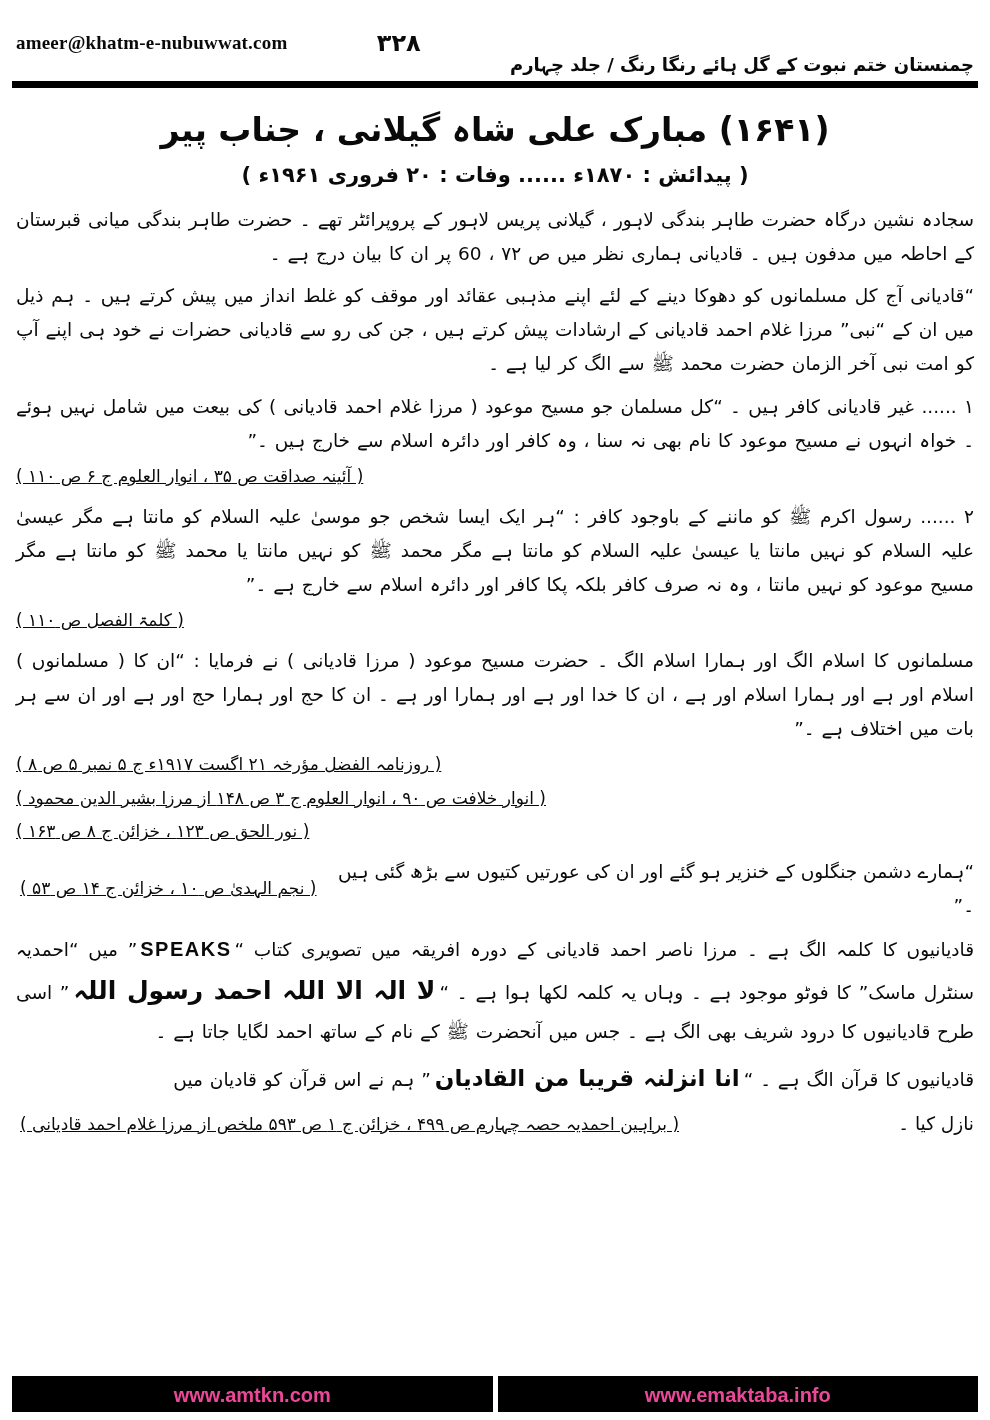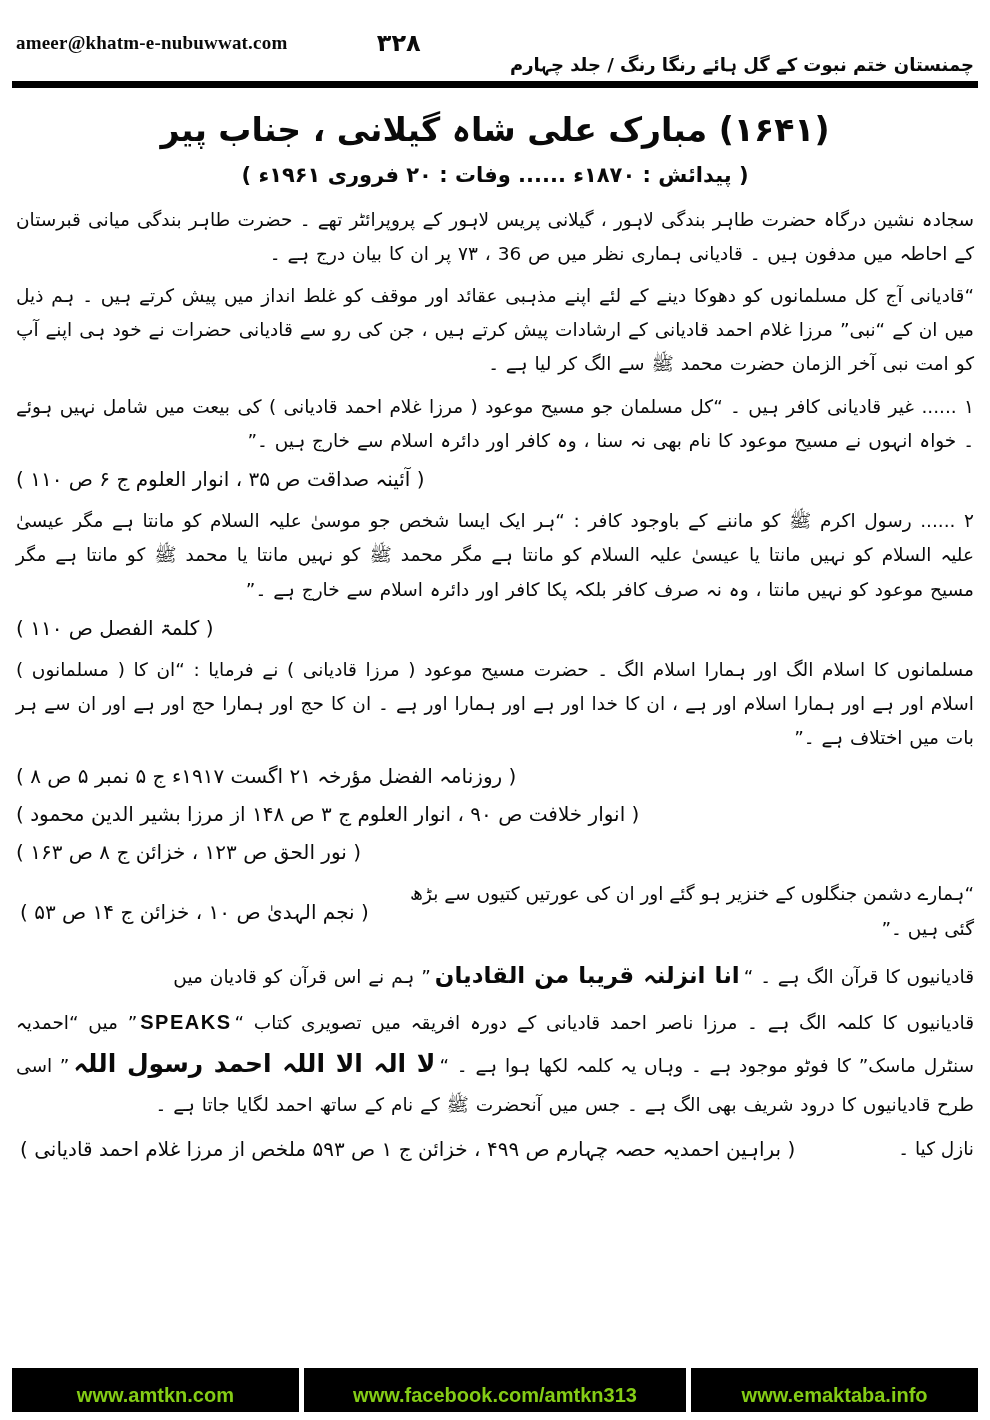--- a/index.html
+++ b/index.html
@@ -33,22 +33,23 @@
     margin:14px 0 10px 0; line-height:1.35;
   }
   .subtitle {
     text-align:center; font-size:21px; font-weight:bold; margin:0 0 16px 0;
   }
   .para {
     font-size:18.5px; line-height:1.85; text-align:justify;
     margin:0 0 8px 0; word-spacing:1px;
   }
   .ref {
-    font-size:20px; line-height:1.5; text-align:left;
+    font-size:17px; line-height:1.5; text-align:left;
     margin:-2px 0 10px 0;
+    text-decoration:underline;
   }
   .ref.inline { margin:4px; white-space:nowrap; }
   .flexline {
     display:flex; justify-content:space-between; align-items:center;
     font-size:18.5px; line-height:1.85; margin:0 0 8px 0; gap:12px;
   }
   .speaks {
     display:inline-block; direction:ltr; unicode-bidi:embed;
     font-family:"Liberation Sans", sans-serif;
     font-weight:900; font-size:20px; letter-spacing:1.5px; padding:0 3px;
@@ -56,44 +57,44 @@
   .kalima {
     font-weight:bold; font-size:25px; letter-spacing:2px; padding:0 4px;
   }
   .kalima.quran { font-size:23px; }
 
   
   .bottombar {
     display:flex; gap:5px; margin:6px 0 8px 0; flex:0 0 auto;
   }
   .fbar {
-    background:#000; color:#84cc16; font-weight:bold;
+    background:#000; color:#ec4899; font-weight:bold;
     font-family:"Liberation Sans", sans-serif; font-size:20px;
-    text-align:center; padding:16px 0 5px 0; flex:3 1 0; white-space:nowrap;
+    text-align:center; padding:8px 0 5px 0; flex:3 1 0; white-space:nowrap;
   }
   .fbar.wide { flex:4 1 0; }
 </style>
 </head>
 <body>
 
 <div class="page">
 
   <header class="topbar">
     <div class="email" dir="ltr">ameer@khatm-e-nubuwwat.com</div>
     <div class="pagenum">۳۲۸</div>
     <div class="booktitle" dir="rtl">چمنستان ختم نبوت کے گل ہائے رنگا رنگ / جلد چہارم</div>
   </header>
   <div class="rule"></div>
 
   <main class="content" dir="rtl">
 
     <h1 class="title">(۱۶۴۱) مبارک علی شاہ گیلانی ، جناب پیر</h1>
     <div class="subtitle">( پیدائش : ۱۸۷۰ء ...... وفات : ۲۰ فروری ۱۹۶۱ء )</div>
 
-    <p class="para">سجادہ نشین درگاہ حضرت طاہر بندگی لاہور ، گیلانی پریس لاہور کے پروپرائٹر تھے ۔ حضرت طاہر بندگی میانی قبرستان کے احاطہ میں مدفون ہیں ۔ قادیانی ہماری نظر میں ص 36 ، ۷۳ پر ان کا بیان درج ہے ۔</p>
+    <p class="para">سجادہ نشین درگاہ حضرت طاہر بندگی لاہور ، گیلانی پریس لاہور کے پروپرائٹر تھے ۔ حضرت طاہر بندگی میانی قبرستان کے احاطہ میں مدفون ہیں ۔ قادیانی ہماری نظر میں ص ۷۲ ، 60 پر ان کا بیان درج ہے ۔</p>
 
     <p class="para">“قادیانی آج کل مسلمانوں کو دھوکا دینے کے لئے اپنے مذہبی عقائد اور موقف کو غلط انداز میں پیش کرتے ہیں ۔ ہم ذیل میں ان کے “نبی” مرزا غلام احمد قادیانی کے ارشادات پیش کرتے ہیں ، جن کی رو سے قادیانی حضرات نے خود ہی اپنے آپ کو امت نبی آخر الزمان حضرت محمد ﷺ سے الگ کر لیا ہے ۔</p>
 
     <p class="para">۱ ...... غیر قادیانی کافر ہیں ۔ “کل مسلمان جو مسیح موعود ( مرزا غلام احمد قادیانی ) کی بیعت میں شامل نہیں ہوئے ۔ خواہ انہوں نے مسیح موعود کا نام بھی نہ سنا ، وہ کافر اور دائرہ اسلام سے خارج ہیں ۔”</p>
     <div class="ref">( آئینہ صداقت ص ۳۵ ، انوار العلوم ج ۶ ص ۱۱۰ )</div>
 
     <p class="para">۲ ...... رسول اکرم ﷺ کو ماننے کے باوجود کافر : “ہر ایک ایسا شخص جو موسیٰ علیہ السلام کو مانتا ہے مگر عیسیٰ علیہ السلام کو نہیں مانتا یا عیسیٰ علیہ السلام کو مانتا ہے مگر محمد ﷺ کو نہیں مانتا یا محمد ﷺ کو مانتا ہے مگر مسیح موعود کو نہیں مانتا ، وہ نہ صرف کافر بلکہ پکا کافر اور دائرہ اسلام سے خارج ہے ۔”</p>
     <div class="ref">( کلمۃ الفصل ص ۱۱۰ )</div>
 
     <p class="para">مسلمانوں کا اسلام الگ اور ہمارا اسلام الگ ۔ حضرت مسیح موعود ( مرزا قادیانی ) نے فرمایا : “ان کا ( مسلمانوں ) اسلام اور ہے اور ہمارا اسلام اور ہے ، ان کا خدا اور ہے اور ہمارا اور ہے ۔ ان کا حج اور ہمارا حج اور ہے اور ان سے ہر بات میں اختلاف ہے ۔”</p>
@@ -102,33 +103,32 @@
     <div class="ref">( انوار خلافت ص ۹۰ ، انوار العلوم ج ۳ ص ۱۴۸ از مرزا بشیر الدین محمود )</div>
 
     <div class="ref">( نور الحق ص ۱۲۳ ، خزائن ج ۸ ص ۱۶۳ )</div>
 
     <div class="flexline">
       <span>“ہمارے دشمن جنگلوں کے خنزیر ہو گئے اور ان کی عورتیں کتیوں سے بڑھ گئی ہیں ۔”</span>
       <span class="ref inline">( نجم الہدیٰ ص ۱۰ ، خزائن ج ۱۴ ص ۵۳ )</span>
     </div>
 
     <p class="para">
-      <span>قادیانیوں کا قرآن الگ ہے ۔ “</span><span class="kalima quran">انا انزلنہ قریبا من القادیان</span><span>” ہم نے اس قرآن کو قادیان میں</span>
+      <span>قادیانیوں کا کلمہ الگ ہے ۔ مرزا ناصر احمد قادیانی کے دورہ افریقہ میں تصویری کتاب “</span><span class="speaks">SPEAKS</span><span>” میں “احمدیہ سنٹرل ماسک” کا فوٹو موجود ہے ۔ وہاں یہ کلمہ لکھا ہوا ہے ۔ “</span><span class="kalima">لا الہ الا اللہ احمد رسول اللہ</span><span>” اسی طرح قادیانیوں کا درود شریف بھی الگ ہے ۔ جس میں آنحضرت ﷺ کے نام کے ساتھ احمد لگایا جاتا ہے ۔</span>
     </p>
 
     <p class="para">
-      <span>قادیانیوں کا کلمہ الگ ہے ۔ مرزا ناصر احمد قادیانی کے دورہ افریقہ میں تصویری کتاب “</span><span class="speaks">SPEAKS</span><span>” میں “احمدیہ سنٹرل ماسک” کا فوٹو موجود ہے ۔ وہاں یہ کلمہ لکھا ہوا ہے ۔ “</span><span class="kalima">لا الہ الا اللہ احمد رسول اللہ</span><span>” اسی طرح قادیانیوں کا درود شریف بھی الگ ہے ۔ جس میں آنحضرت ﷺ کے نام کے ساتھ احمد لگایا جاتا ہے ۔</span>
+      <span>قادیانیوں کا قرآن الگ ہے ۔ “</span><span class="kalima quran">انا انزلنہ قریبا من القادیان</span><span>” ہم نے اس قرآن کو قادیان میں</span>
     </p>
     <div class="flexline">
       <span>نازل کیا ۔</span>
       <span class="ref inline">( براہین احمدیہ حصہ چہارم ص ۴۹۹ ، خزائن ج ۱ ص ۵۹۳ ملخص از مرزا غلام احمد قادیانی )</span>
     </div>
 
 
   </main>
 
   <footer class="bottombar">
     <div class="fbar" dir="ltr">www.amtkn.com</div>
-    <div class="fbar wide" dir="ltr">www.facebook.com/amtkn313</div>
     <div class="fbar" dir="ltr">www.emaktaba.info</div>
   </footer>
 
 </div>
 
 </body></html>

